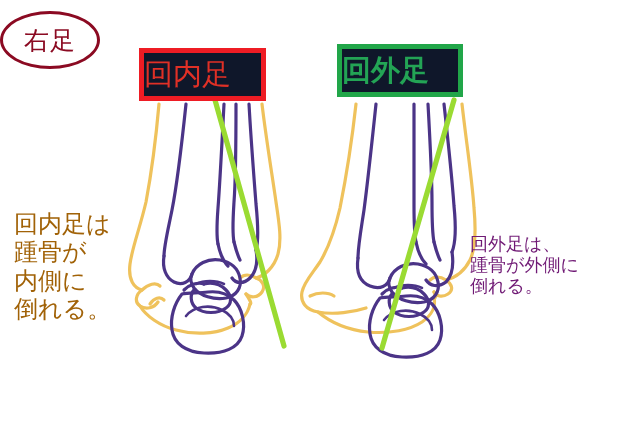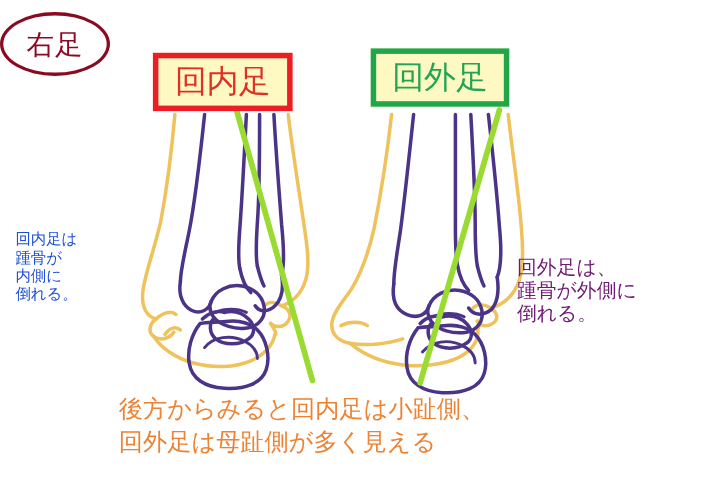--- a/index.html
+++ b/index.html
@@ -35,57 +35,57 @@
     letter-spacing: 1px;
     font-weight: 400;
     white-space: nowrap;
   }
 
   
   .title-box {
     box-sizing: border-box;
     display: flex;
     align-items: center;
-    justify-content: center;
-    background: #fef9c3;
+    background: #0f172a;
   }
   #pronation-title-box {
     left: 139px; top: 48px;
     width: 127px; height: 53px;
     border: 5px solid #EE1C24;
   }
   #pronation-title-box .label {
     color: #E03026;
     font-size: 29px;
     line-height: 1;
     white-space: nowrap;
   }
   #supination-title-box {
     left: 337px; top: 44px;
     width: 126px; height: 53px;
     border: 5px solid #21A649;
+    font-weight: bold;
   }
   #supination-title-box .label {
     color: #23A455;
     font-size: 29px;
     line-height: 1;
     white-space: nowrap;
   }
 
   
   .para {
     white-space: pre-line;
     line-height: 1.18;
     letter-spacing: 0px;
   }
   #pronation-note {
     left: 14px; top: 210px;
     width: 130px;
-    color: #1d4ed8;
-    font-size: 14px;
+    color: #a16207;
+    font-size: 24px;
   }
   #axis-note {
     left: 470px; top: 92px;
     width: 170px;
     color: #29A3DC;
     font-size: 19px;
   }
   #supination-note {
     left: 470px; top: 233px;
     width: 170px;
@@ -219,16 +219,14 @@
     <span class="label">回外足</span>
   </div>
 
   <div class="abs para" id="pronation-note">回内足は
 踵骨が
 内側に
 倒れる。</div>
   <div class="abs para" id="supination-note">回外足は、
 踵骨が外側に
 倒れる。</div>
-  <div class="abs para" id="bottom-note">後方からみると回内足は小趾側、
-回外足は母趾側が多く見える</div>
 
 </div>
 
 </body></html>

